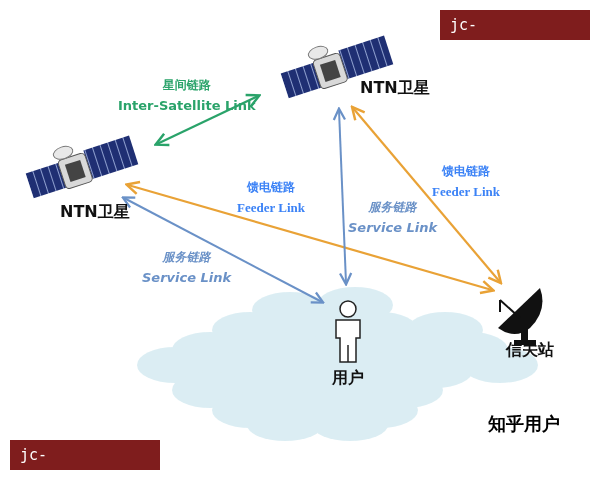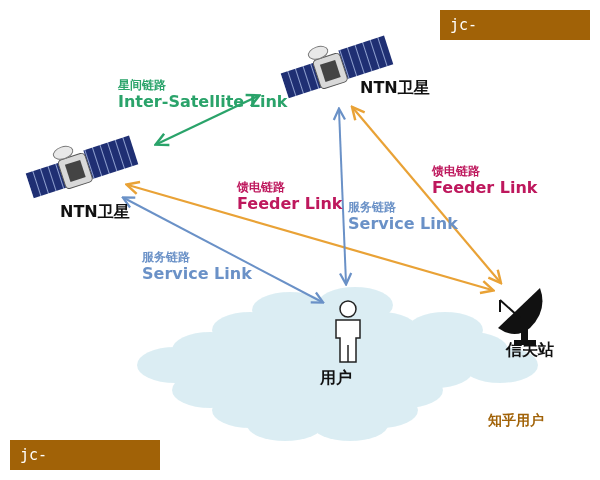--- a/index.html
+++ b/index.html
@@ -1,26 +1,26 @@
 <!DOCTYPE html>
 <html><head>
 <meta charset="utf-8">
 <style>
   html, body { margin: 0; padding: 0; }
   body { width: 600px; height: 480px; background: #ffffff; position: relative; overflow: hidden; font-family: "DejaVu Sans", sans-serif; }
   #diagram { position: absolute; left: 0; top: 0; width: 600px; height: 480px; }
-  .lbl { position: absolute; font-weight: bold; white-space: nowrap; line-height: 1.2; }
+  .lbl { position: absolute; text-align: center; font-weight: bold; white-space: nowrap; line-height: 1.2; }
   .lbl .zh { font-size: 12px; display: block; }
-  .lbl .en { font-size: 16px; display: block; }
+  .lbl .en { font-size: 13px; display: block; margin-top: 6px; }
   .green { color: #2aa36a; }
-  .orange { color: #be185d; }
-  .blue { color: #6a91c7; }
+  .orange { color: #3b82f6; font-family: Liberation Serif, serif; }
+  .blue { color: #6a91c7; font-style: italic; }
   .node-label { position: absolute; font-size: 16px; font-weight: bold; color: #111; white-space: nowrap; }
-  .watermark { position: absolute; background: #a16207; color: #ffffff; font-family: "DejaVu Sans Mono", monospace; font-size: 15px; padding: 4px 10px; }
-  .zhihu { position: absolute; color: #a16207; font-size: 14px; font-weight: bold; }
+  .watermark { position: absolute; background: #7f1d1d; color: #ffffff; font-family: "DejaVu Sans Mono", monospace; font-size: 15px; padding: 4px 10px; }
+  .zhihu { position: absolute; color: #000000; font-size: 18px; font-weight: bold; }
 </style>
 </head>
 <body>
 
 <svg id="diagram" viewBox="0 0 600 480" xmlns="http://www.w3.org/2000/svg">
   <defs>
     <marker id="ag" viewBox="0 0 10 10" refX="8" refY="5" markerWidth="7" markerHeight="7" orient="auto-start-reverse">
       <path d="M1,1 L9,5 L1,9" fill="none" stroke="#2aa36a" stroke-width="1.6"></path>
     </marker>
     <marker id="ao" viewBox="0 0 10 10" refX="8" refY="5" markerWidth="7" markerHeight="7" orient="auto-start-reverse">
@@ -123,19 +123,19 @@
   <span class="en">Service Link</span>
 </div>
 
 <div class="lbl blue" style="left:348px; top:200px;">
   <span class="zh">服务链路</span>
   <span class="en">Service Link</span>
 </div>
 
 <div class="node-label" style="left:60px; top:202px;">NTN卫星</div>
 <div class="node-label" style="left:360px; top:78px;">NTN卫星</div>
-<div class="node-label" style="left:320px; top:368px;">用户</div>
+<div class="node-label" style="left:332px; top:368px;">用户</div>
 <div class="node-label" style="left:506px; top:340px;">信关站</div>
 
 <div class="zhihu" style="left:488px; top:412px;">知乎用户</div>
 
 <div class="watermark" style="left:440px; top:10px; width:130px; height:22px; line-height:22px;">jc-sporttery.com</div>
 <div class="watermark" style="left:10px; top:440px; width:130px; height:22px; line-height:22px;">jc-sporttery.com</div>
 
 </body></html>

